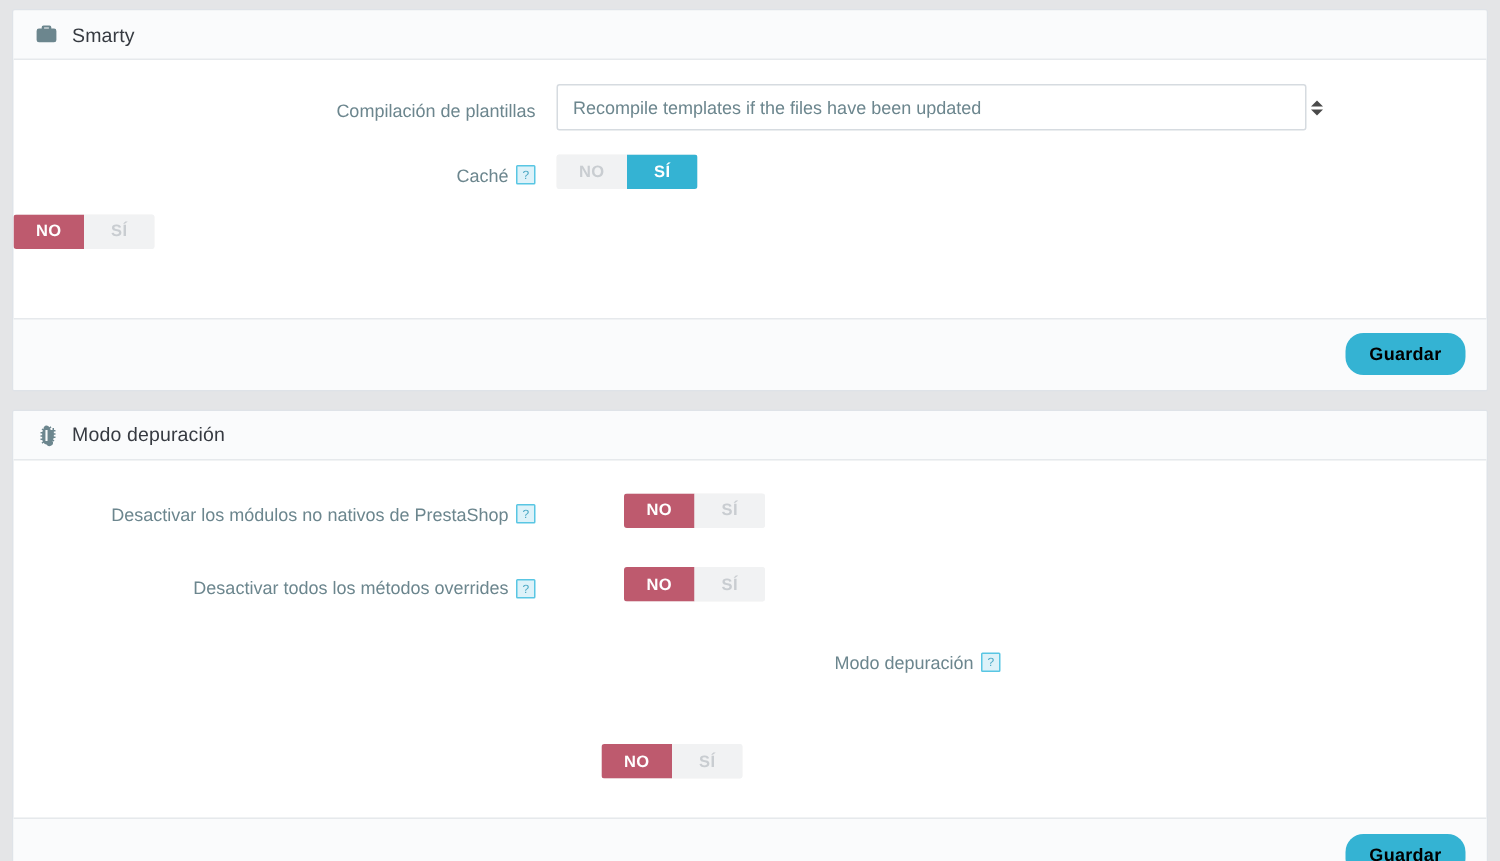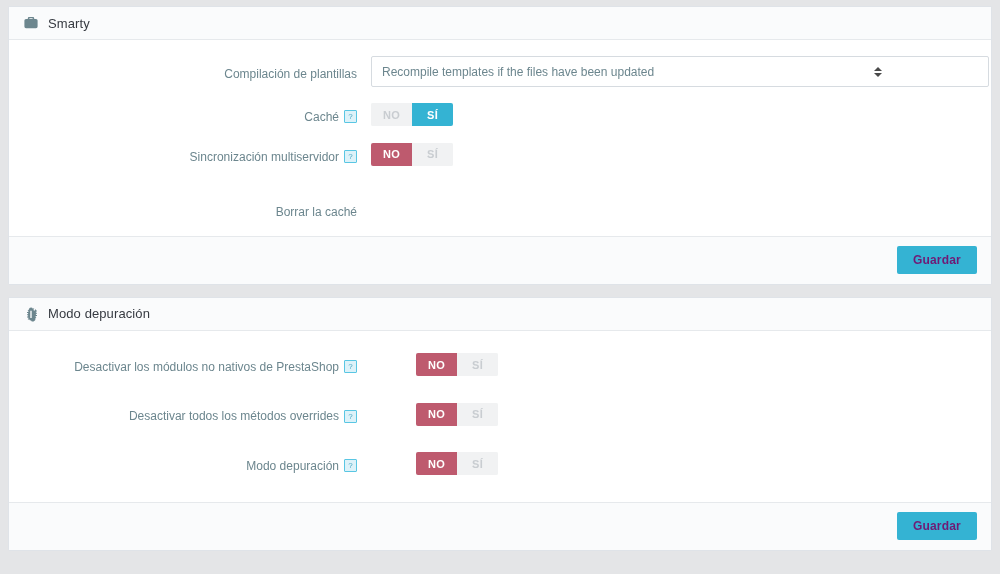--- a/index.html
+++ b/index.html
@@ -43,21 +43,21 @@
   .panel-body { padding: 16px 0 10px 0; }
   .panel-body.debug { padding: 22px 0 26px 0; }
 
   .form-row {
     display: flex;
     align-items: center;
     margin-bottom: 16px;
   }
   .form-row:last-child { margin-bottom: 4px; }
   .form-row.debug-row { margin-bottom: 26px; gap: 45px; }
-  .form-row.debug-row:last-child { margin-bottom: 0; }
+  .form-row.debug-row:last-child { margin-bottom: 0; flex-direction: column; }
 
   .lbl {
     width: 362px;
     flex: none;
     text-align: right;
     padding-right: 14px;
     padding-top: 5px;
     font-size: 12px;
     color: #6c868e;
     line-height: 1.55;
@@ -79,21 +79,21 @@
     vertical-align: middle;
     margin-left: 5px;
     position: relative;
     top: -1px;
     cursor: pointer;
   }
 
   
   .select-wrap { position: relative; width: 520px; }
   .select-box {
-    width: 618px;
+    width: 500px;
     height: 31px;
     border: 1px solid #d6dbe0;
     border-radius: 2px;
     background: #ffffff;
     font-size: 12px;
     color: #6c868e;
     padding: 0 28px 0 10px;
     display: flex;
     align-items: center;
     cursor: pointer;
@@ -113,21 +113,21 @@
     width: 0; height: 0;
     border-left: 4px solid transparent;
     border-right: 4px solid transparent;
   }
   .select-arrow i.up { border-bottom: 4px solid #4a4a4a; }
   .select-arrow i.dn { border-top: 4px solid #4a4a4a; }
 
   
   .toggle {
     display: inline-flex;
-    width: 82px; height: 23px;
+    width: 94px; height: 23px;
     border-radius: 2px;
     overflow: hidden;
     background: #f1f2f3;
   }
   .toggle span {
     flex: 1 1 50%;
     display: flex;
     align-items: center;
     justify-content: center;
     font-size: 11px;
@@ -146,23 +146,23 @@
     background: #fafbfc;
     border-top: 1px solid #e6e9ec;
     height: 48px;
     display: flex;
     align-items: center;
     justify-content: flex-end;
     padding-right: 14px;
   }
   .btn-save {
     background: #34b3d3;
-    color: #701a75;
+    color: #000000;
     border: none;
-    border-radius: 2px;
+    border-radius: 12px;
     font-size: 12px;
     font-weight: bold;
     font-family: "Liberation Sans", sans-serif;
     padding: 0 16px;
     height: 28px;
     cursor: pointer;
     letter-spacing: .2px;
   }
 </style>
 </head>
@@ -204,38 +204,32 @@
         </div>
         <div class="ctl">
           <div class="toggle">
             <span>NO</span>
             <span class="on-yes">SÍ</span>
           </div>
         </div>
       </div>
 
       <div class="form-row">
-        <div class="lbl">
-          <span class="txt">Sincronización multiservidor</span><span class="help">?</span>
-        </div>
-        <div class="ctl">
-          <div class="toggle">
-            <span class="on-no">NO</span>
-            <span>SÍ</span>
-          </div>
-        </div>
-      </div>
-
-      <div class="form-row">
-      </div>
-
-      <div class="form-row">
-        <div class="lbl">
-          <span class="txt">Borrar la caché</span>
-        </div>
+        <div class="ctl">
+          <div class="toggle">
+            <span class="on-no">NO</span>
+            <span>SÍ</span>
+          </div>
+        </div>
+      </div>
+
+      <div class="form-row">
+      </div>
+
+      <div class="form-row">
       </div>
 
     </div>
 
     <div class="panel-footer">
       <button class="btn-save">Guardar</button>
     </div>
   </div>
 
   <div class="panel">

